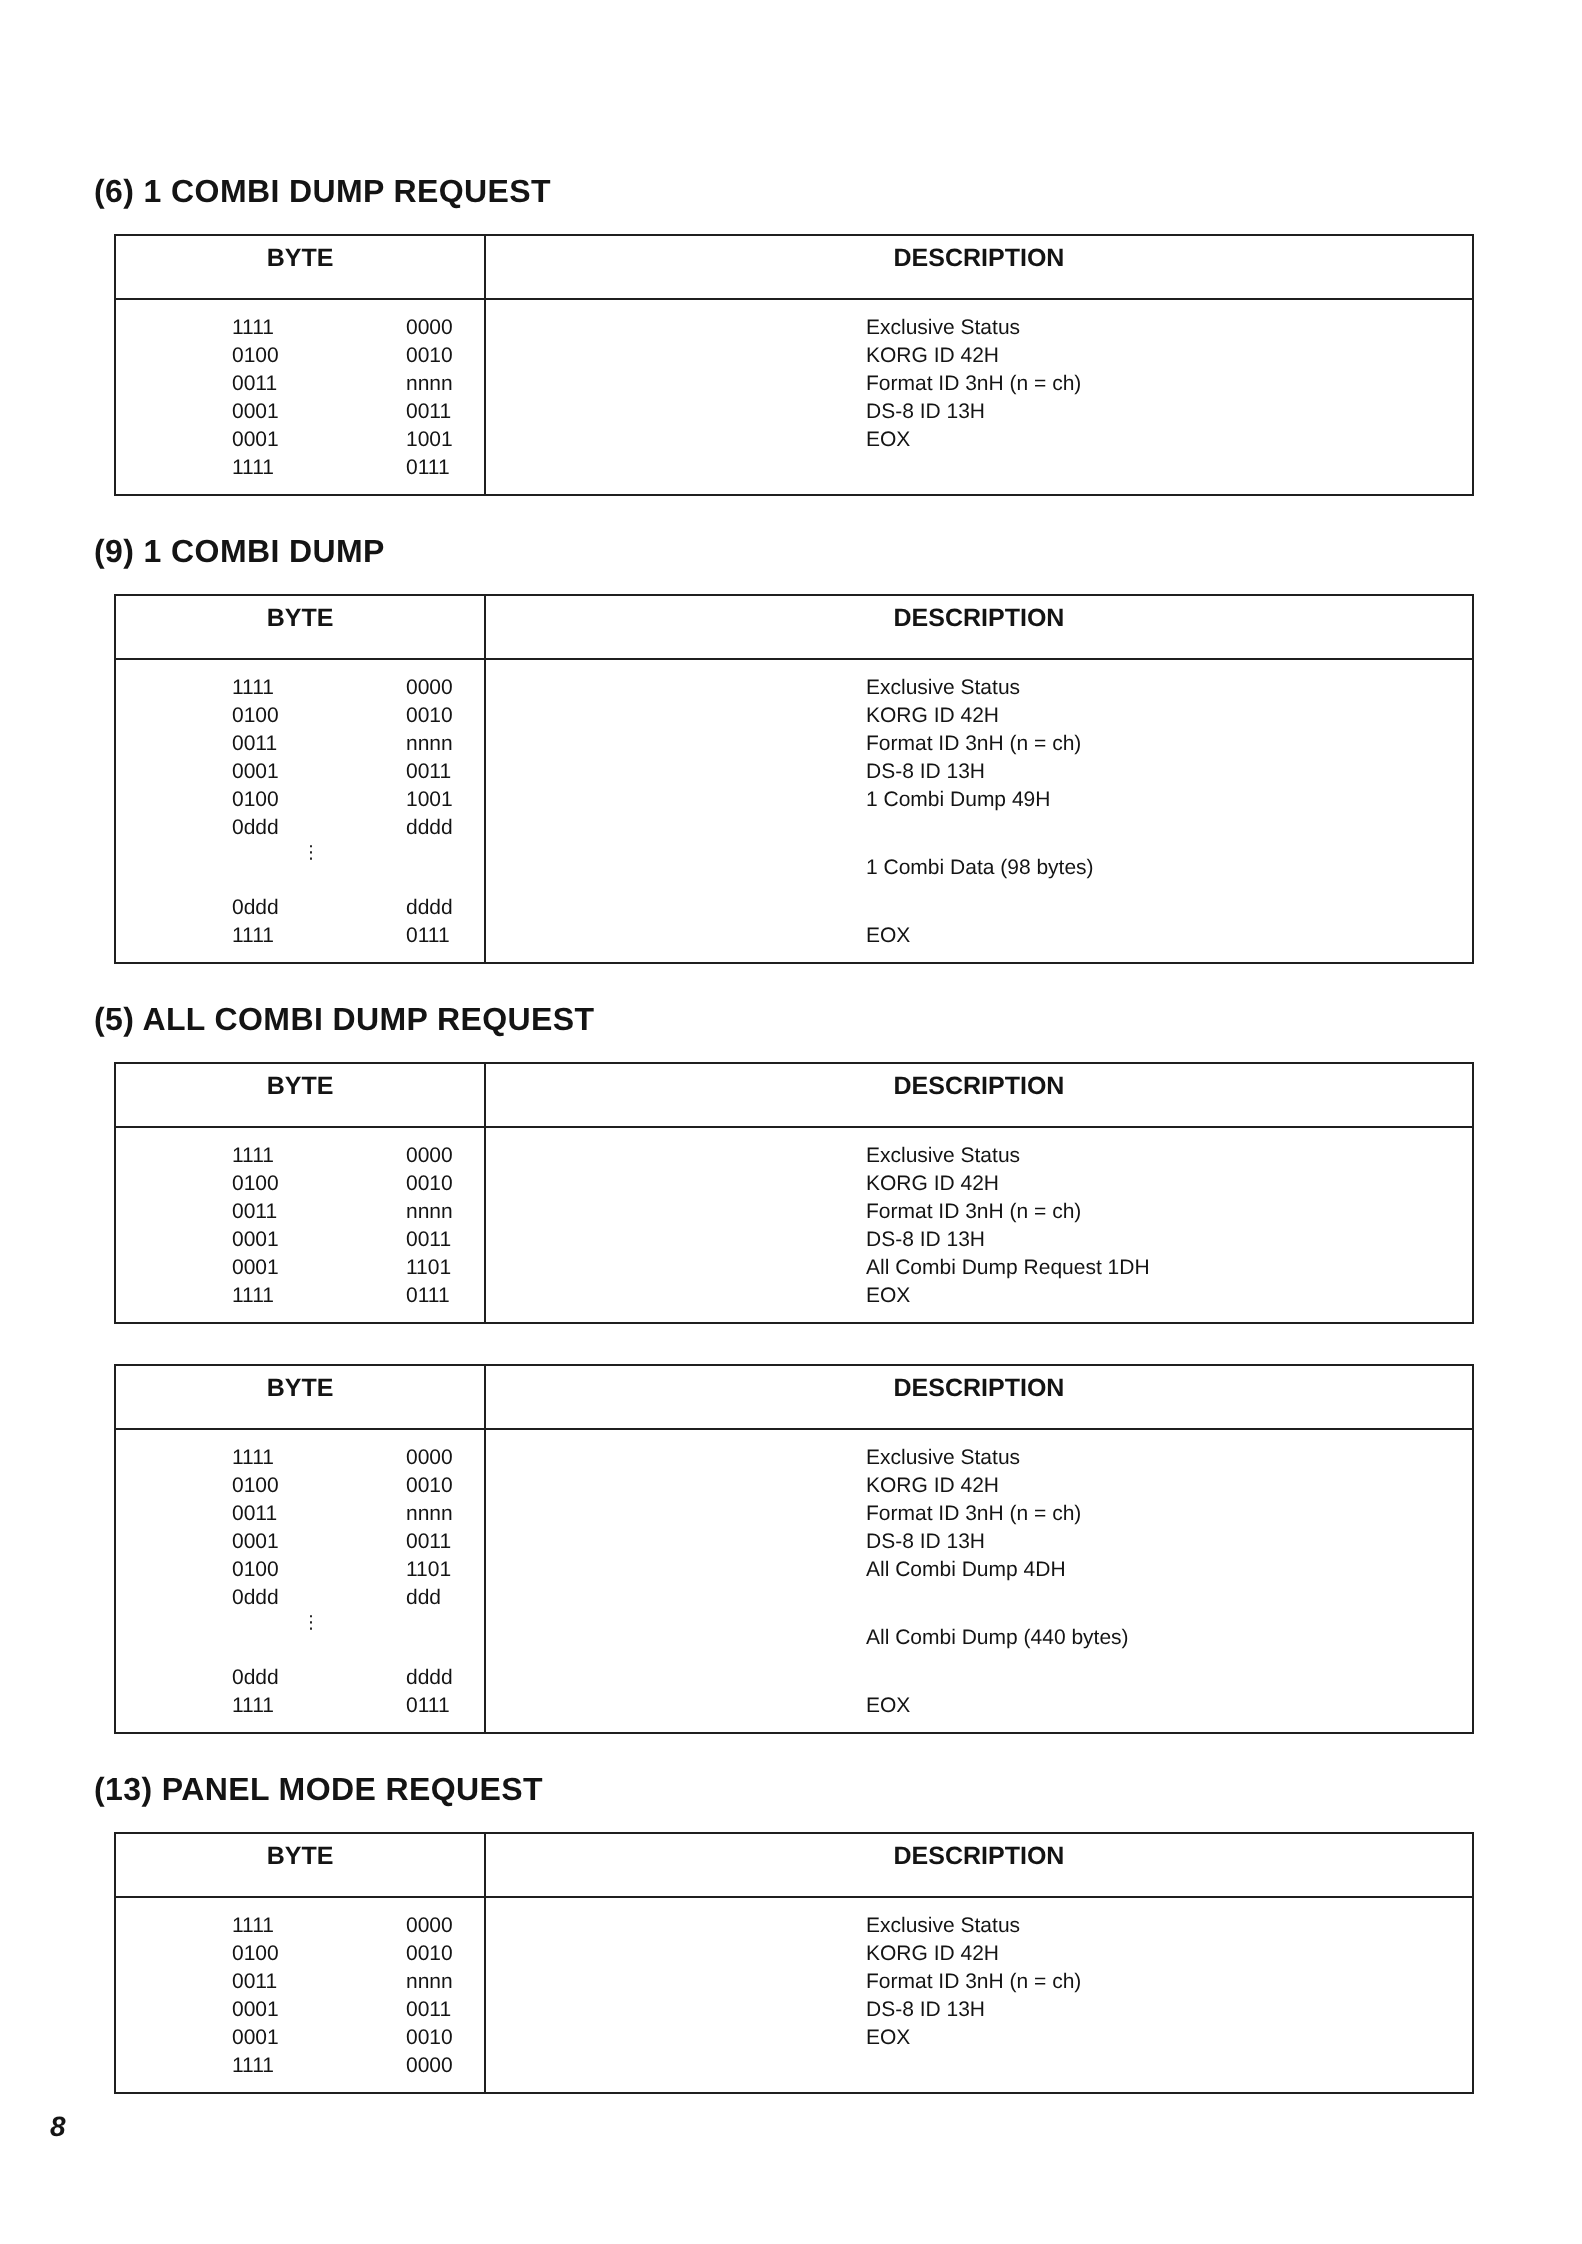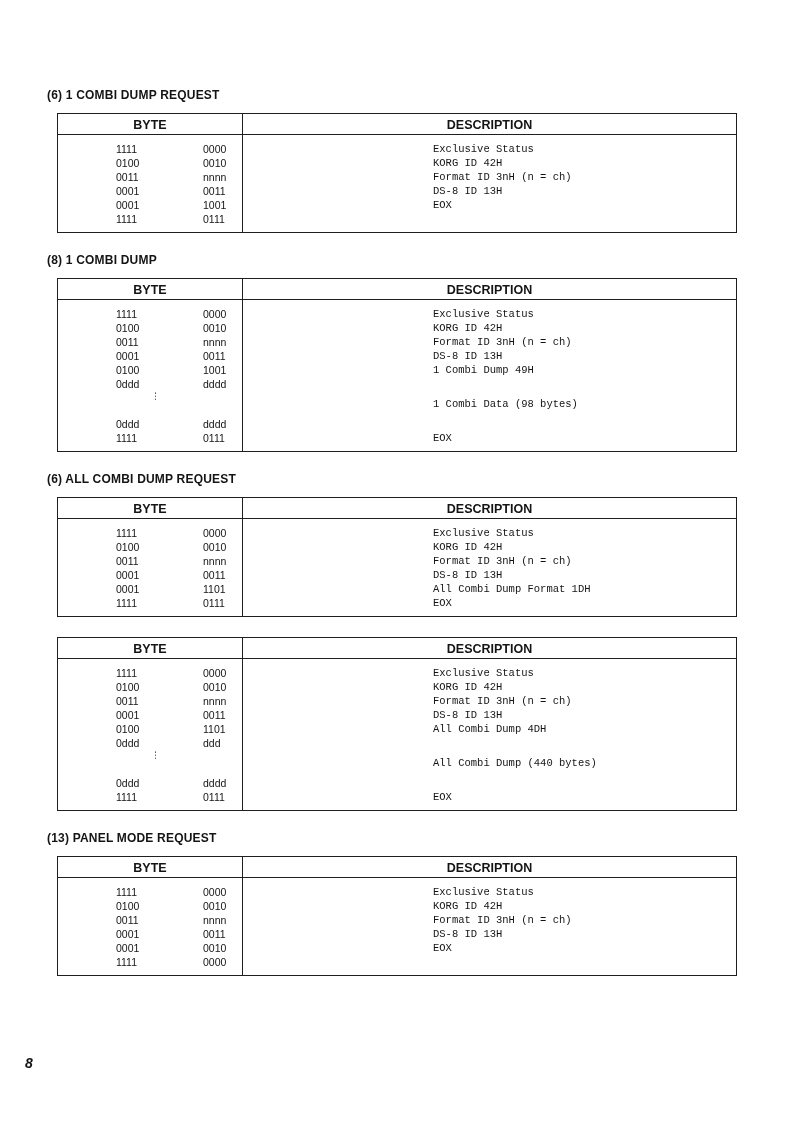--- a/index.html
+++ b/index.html
@@ -14,51 +14,51 @@
     background:#ffffff;
     color:#141414;
     margin:0 auto;
     overflow:hidden;
   }
   .content {
     padding:88px 54px 0 47px;
   }
   .section { margin-bottom:20px; }
   .section-title {
-    font-size:12px;
+    font-size:16px;
     font-weight:bold;
     letter-spacing:0.2px;
     margin:0 0 11px 0;
   }
   .tbl {
     display:grid;
     grid-template-columns:185px 1fr;
     width:680px;
     margin-left:10px;
     border:1.5px solid #1f1f1f;
     box-sizing:border-box;
   }
   .hdr {
     text-align:center;
     font-weight:bold;
     font-size:12.5px;
-    padding:4px 0 2px;
+    padding:4px 0 13px;
     border-bottom:1px solid #1f1f1f;
   }
   .hdr.byte { border-right:1px solid #1f1f1f; }
   .col {
     padding-top:7px;
     padding-bottom:6px;
     font-size:10.5px;
   }
   .col.byte { border-right:1px solid #1f1f1f; }
   .line { height:14px; line-height:14px; white-space:pre; }
   .byte-line { display:flex; padding-left:58px;gap:48px; }
   .byte-line .grp { width:26px; margin-right:14px; text-align:left; }
-  .desc-line { padding-left:190px;font-family:Liberation Mono, monospace; }
+  .desc-line { padding-left:190px; }
   .line.ellipsis { height:26px; }
   .byte-line.ellipsis {
     display:block;
     padding-left:93px;
     line-height:10px;
     font-size:9px;
   }
   .desc-line.ellipsis {
     display:flex;
     align-items:center;
@@ -93,21 +93,21 @@
           <div class="col desc">
             <div class="line desc-line">Exclusive Status</div>
             <div class="line desc-line">KORG ID 42H</div>
             <div class="line desc-line">Format ID 3nH (n = ch)</div>
             <div class="line desc-line">DS-8 ID 13H</div>
             <div class="line desc-line">EOX</div>
           </div>
         </div>
       </div>
       <div class="section">
-        <h2 class="section-title">(8) 1 COMBI DUMP</h2>
+        <h2 class="section-title">(9) 1 COMBI DUMP</h2>
         <div class="tbl">
           <div class="hdr byte">BYTE</div>
           <div class="hdr desc">DESCRIPTION</div>
           <div class="col byte">
             <div class="line byte-line"><span class="grp">1111</span><span class="grp">0000</span></div>
             <div class="line byte-line"><span class="grp">0100</span><span class="grp">0010</span></div>
             <div class="line byte-line"><span class="grp">0011</span><span class="grp">nnnn</span></div>
             <div class="line byte-line"><span class="grp">0001</span><span class="grp">0011</span></div>
             <div class="line byte-line"><span class="grp">0100</span><span class="grp">1001</span></div>
             <div class="line byte-line"><span class="grp">0ddd</span><span class="grp">dddd</span></div>
@@ -122,38 +122,38 @@
             <div class="line desc-line">DS-8 ID 13H</div>
             <div class="line desc-line">1 Combi Dump 49H</div>
             <div class="line desc-line"></div>
             <div class="line desc-line ellipsis">1 Combi Data (98 bytes)</div>
             <div class="line desc-line"></div>
             <div class="line desc-line">EOX</div>
           </div>
         </div>
       </div>
       <div class="section">
-        <h2 class="section-title">(6) ALL COMBI DUMP REQUEST</h2>
+        <h2 class="section-title">(5) ALL COMBI DUMP REQUEST</h2>
         <div class="tbl">
           <div class="hdr byte">BYTE</div>
           <div class="hdr desc">DESCRIPTION</div>
           <div class="col byte">
             <div class="line byte-line"><span class="grp">1111</span><span class="grp">0000</span></div>
             <div class="line byte-line"><span class="grp">0100</span><span class="grp">0010</span></div>
             <div class="line byte-line"><span class="grp">0011</span><span class="grp">nnnn</span></div>
             <div class="line byte-line"><span class="grp">0001</span><span class="grp">0011</span></div>
             <div class="line byte-line"><span class="grp">0001</span><span class="grp">1101</span></div>
             <div class="line byte-line"><span class="grp">1111</span><span class="grp">0111</span></div>
           </div>
           <div class="col desc">
             <div class="line desc-line">Exclusive Status</div>
             <div class="line desc-line">KORG ID 42H</div>
             <div class="line desc-line">Format ID 3nH (n = ch)</div>
             <div class="line desc-line">DS-8 ID 13H</div>
-            <div class="line desc-line">All Combi Dump Format 1DH</div>
+            <div class="line desc-line">All Combi Dump Request 1DH</div>
             <div class="line desc-line">EOX</div>
           </div>
         </div>
       </div>
       <div class="section">
         <div class="tbl">
           <div class="hdr byte">BYTE</div>
           <div class="hdr desc">DESCRIPTION</div>
           <div class="col byte">
             <div class="line byte-line"><span class="grp">1111</span><span class="grp">0000</span></div>

